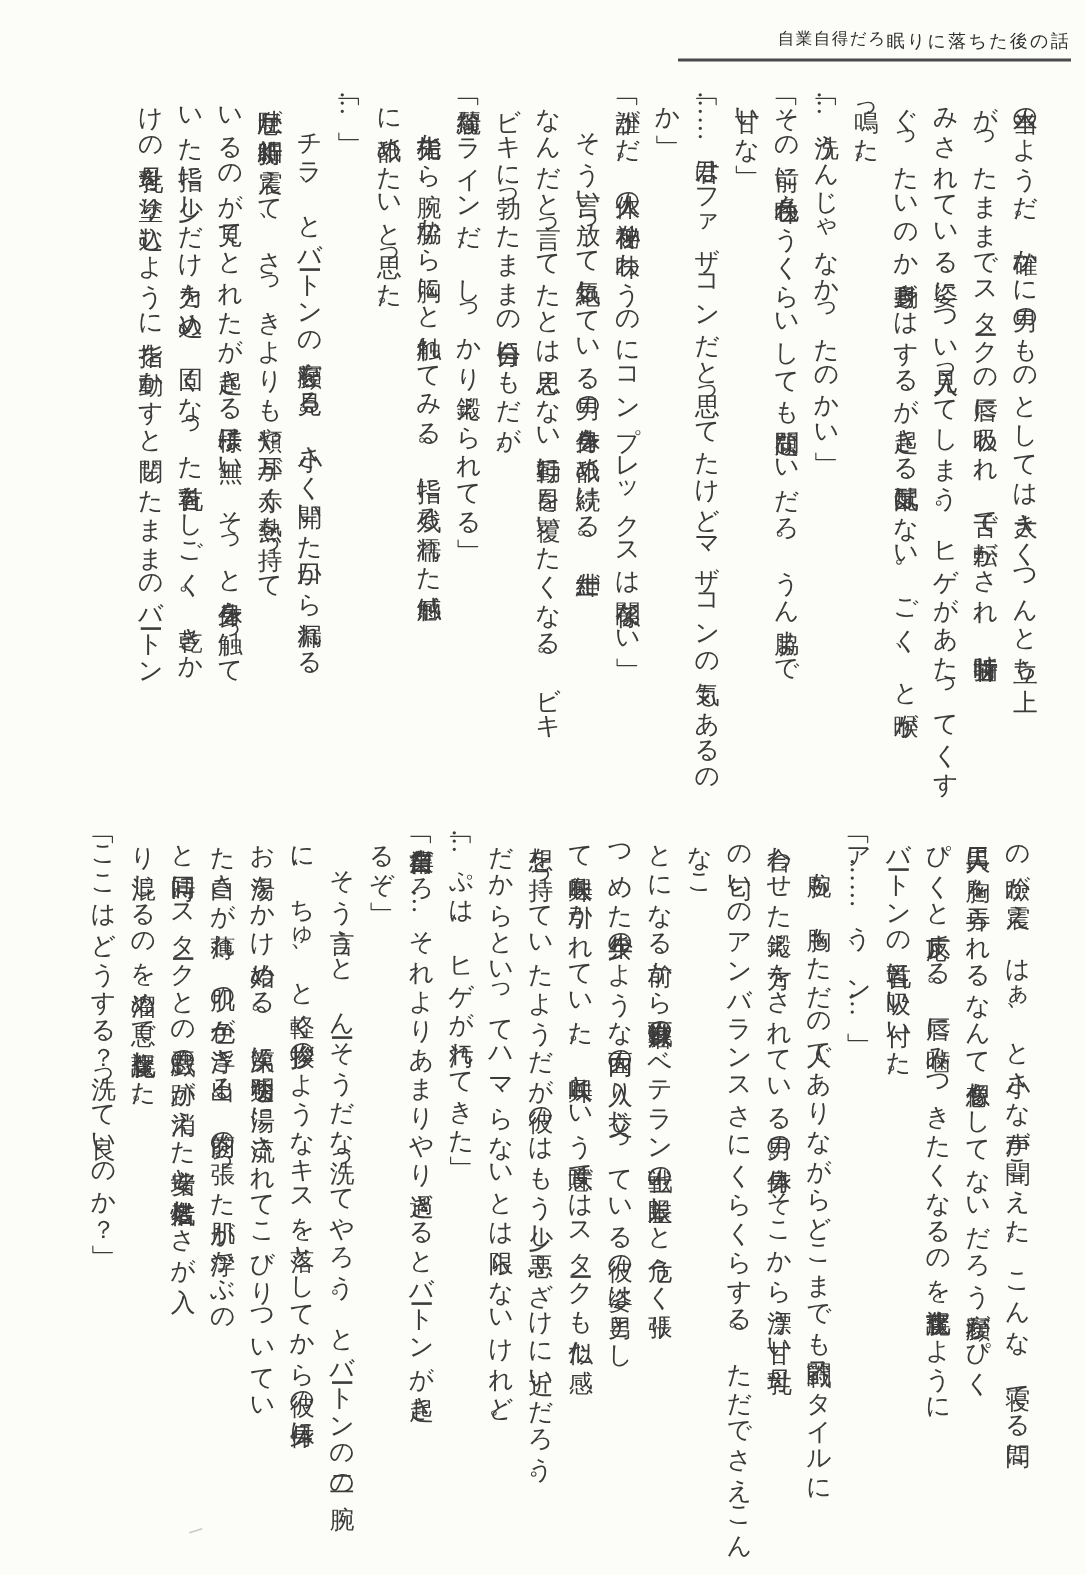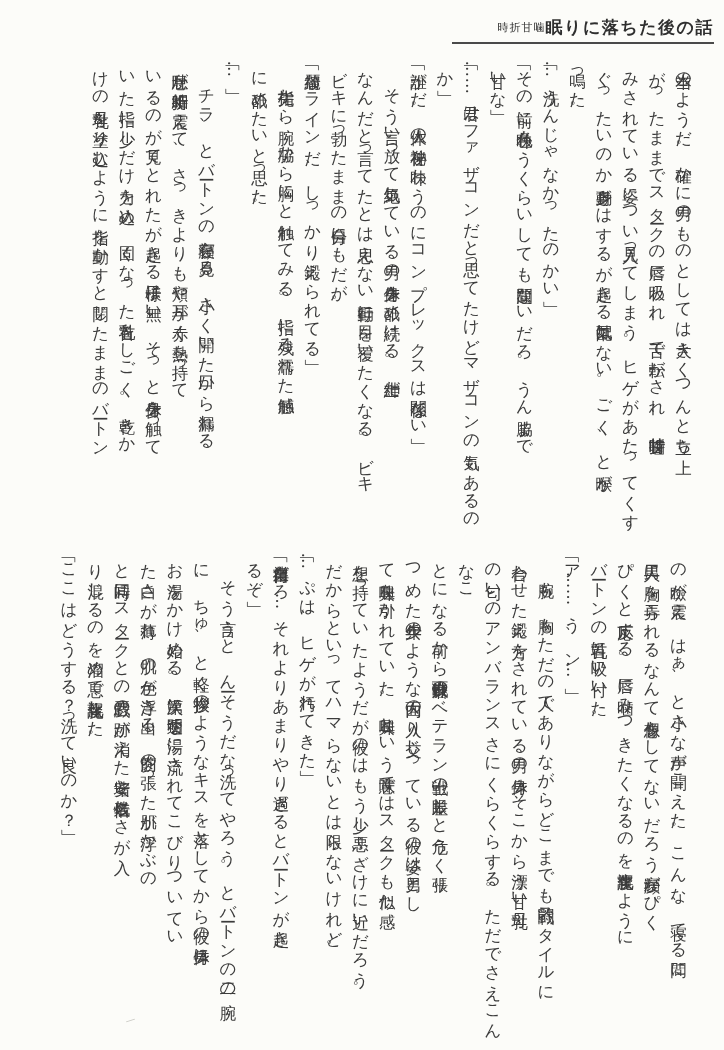--- a/index.html
+++ b/index.html
@@ -26,23 +26,23 @@
     padding-bottom: 3px;
     white-space: nowrap;
     color: #2f2f2f;
   }
   .header .series {
     font-size: 11px;
     letter-spacing: 1px;
     vertical-align: 2px;
   }
   .header .title {
-    font-size: 17px;
+    font-size: 12px;
     letter-spacing: 1.5px;
-    font-weight: bold;
+    font-weight: normal;
   }
   
   .vtext {
     position: absolute;
     left: 0;
     writing-mode: vertical-rl;
     text-orientation: mixed;
     font-size: 16.5px;
     line-height: 26.5px;
     letter-spacing: 0.45px;
@@ -72,21 +72,21 @@
     background: #c9c9c4;
     transform: rotate(-18deg);
   }
 </style>
 </head>
 <body>
 
 <div class="page">
 
   <div class="header">
-    <span class="series">時折甘噛</span><span class="title">眠りに落ちた後の話</span>
+    <span class="series">自業自得だろ</span><span class="title">眠りに落ちた後の話</span>
   </div>
 
   <div class="vtext block-top">
       <p>本当のようだ。確かに男のものとしては大きくつんと立ち上</p>
       <p>がったままでスタークの唇に吸われ、舌で転がされ、時折甘噛</p>
       <p>みされている姿につい見入ってしまう。ヒゲがあたってくす</p>
       <p>ぐったいのか身動ぎはするが起きる気配はない。ごく、と喉が</p>
       <p>鳴った。</p>
       <p>「…洗うんじゃなかったのかい」</p>
       <p>「その前に色々味わうくらいしても問題ないだろ。うん脇まで</p>

